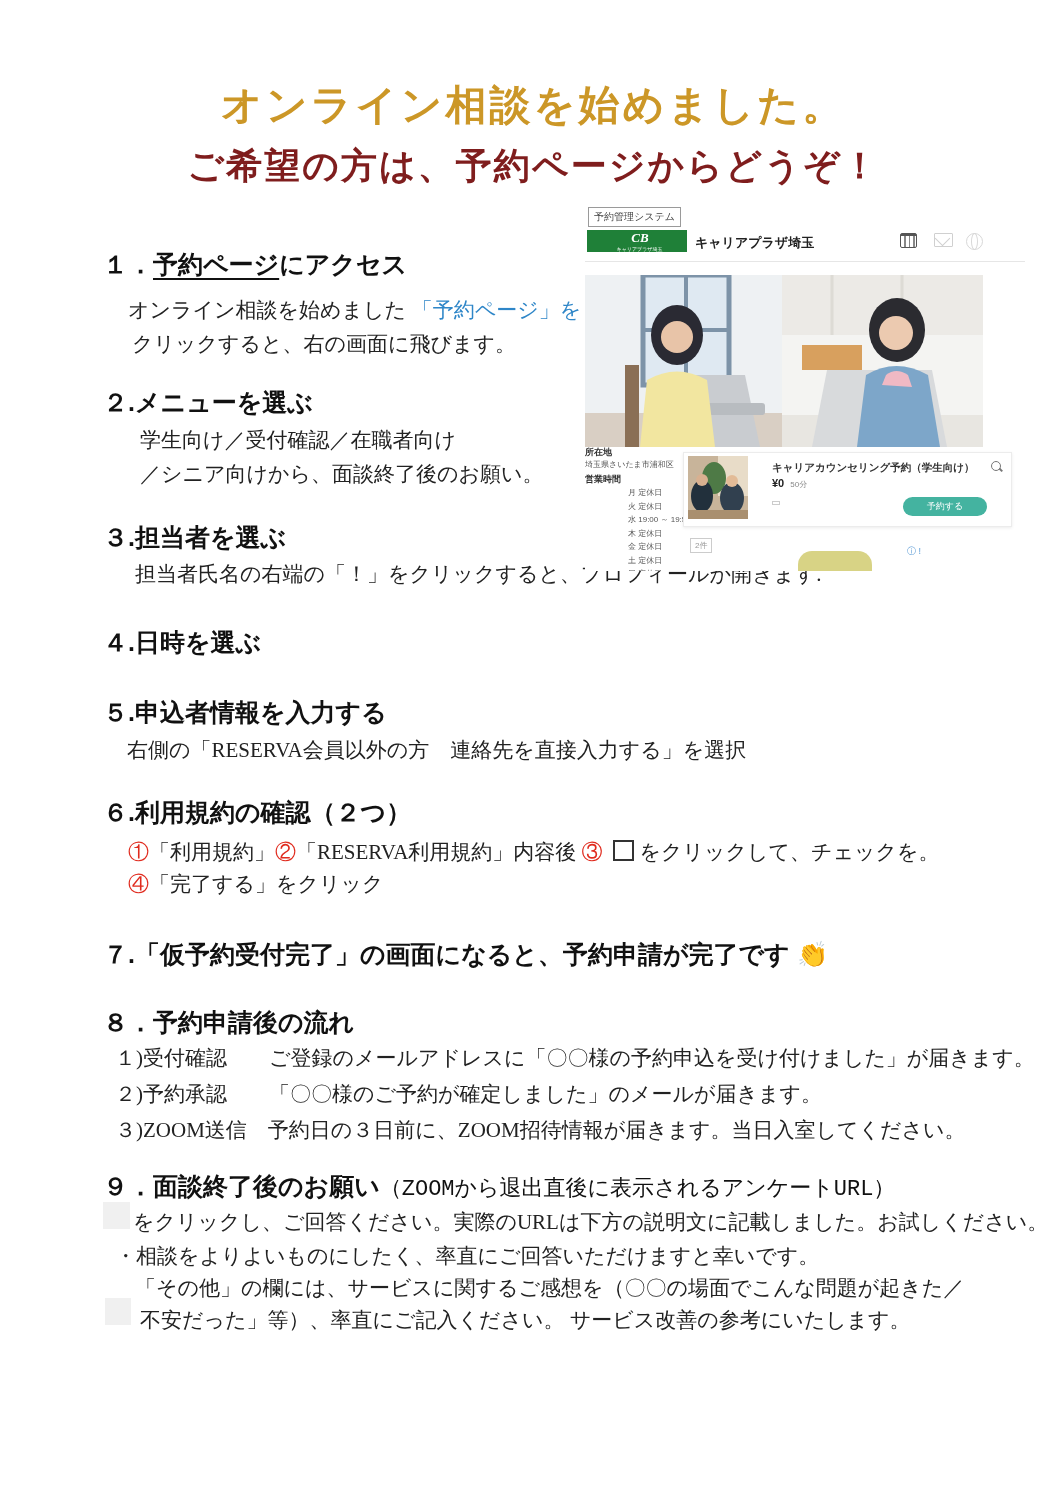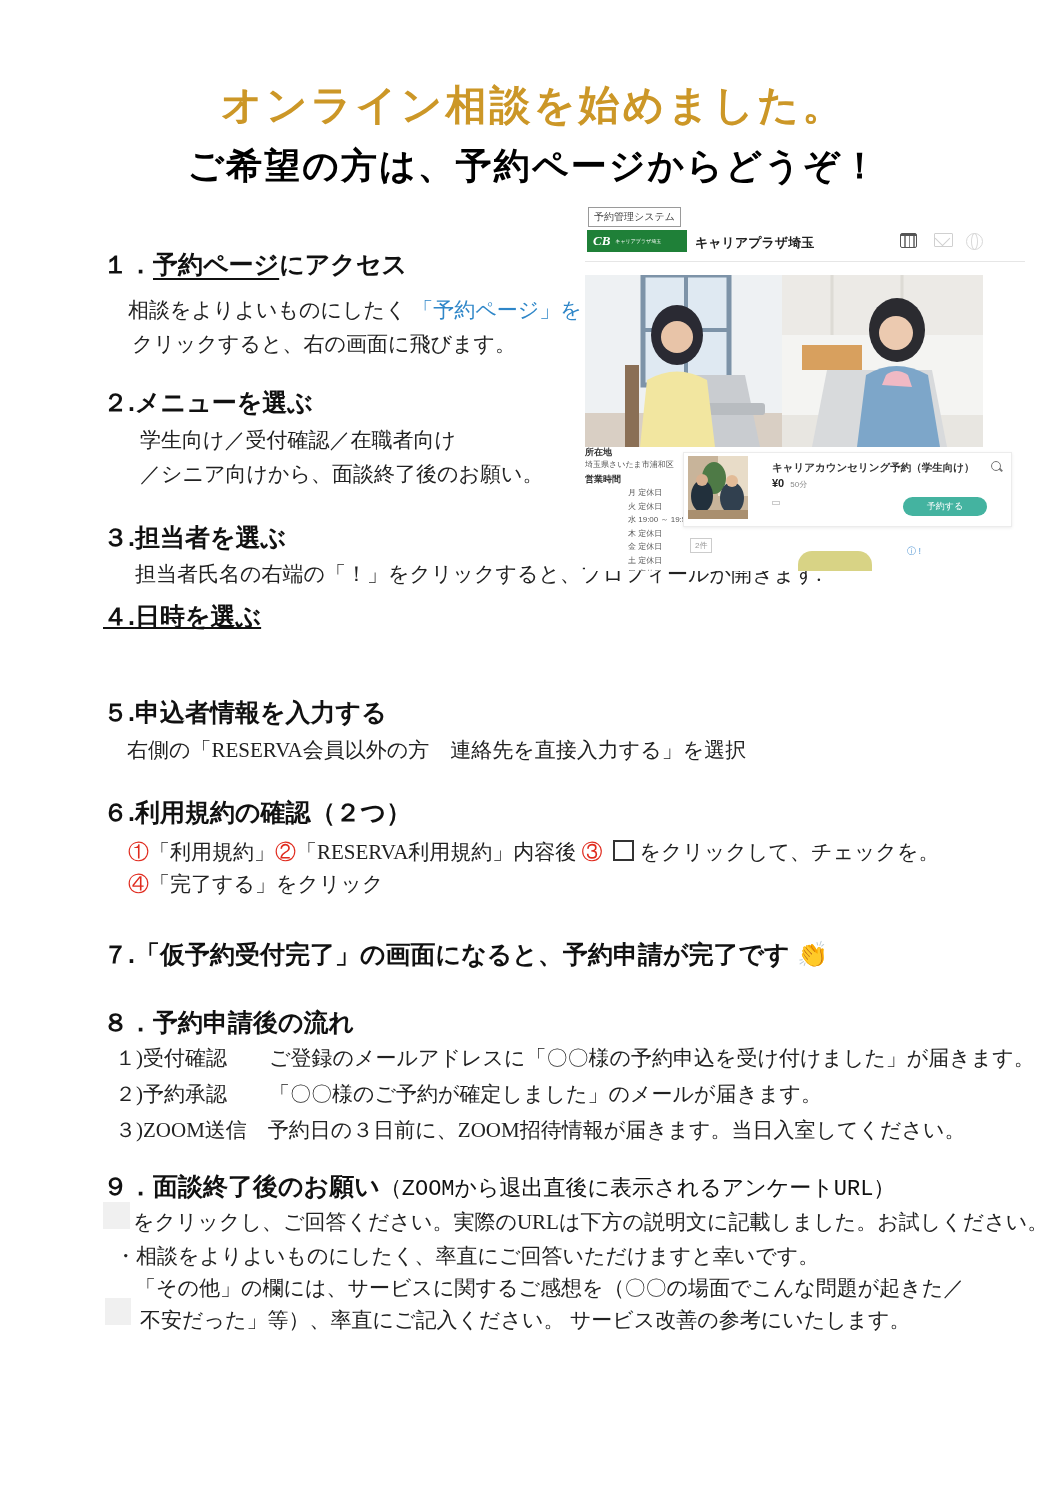--- a/index.html
+++ b/index.html
@@ -1,37 +1,37 @@
 <!DOCTYPE html>
 <html><head>
 <meta charset="utf-8">
 <style>
   html,body{margin:0;padding:0;}
   body{background:#ffffff;width:1059px;height:1496px;position:relative;
        font-family:"Liberation Sans",sans-serif;color:#1a1a1a;}
   .abs{position:absolute;white-space:nowrap;}
   .center{left:8px;right:0;text-align:center;}
   .title{top:78px;font-size:41px;font-weight:800;letter-spacing:3px;color:#CC9727;}
-  .subtitle{top:142px;font-size:36px;font-weight:800;letter-spacing:2px;color:#000000;}
+  .subtitle{top:142px;font-size:36px;font-weight:800;letter-spacing:2px;color:#7f1d1d;}
   .h{font-size:25px;font-weight:bold;color:#111;}
   .g{font-family:"Liberation Sans",sans-serif;font-size:21px;color:#222;}
   .m{font-family:"Liberation Serif",serif;font-size:21px;color:#222;}
   .u{text-decoration:underline;text-underline-offset:5px;}
   .link{color:#2E86C8;}
   .rednum{color:#E02B1E;}
   .note{font-family:Liberation Mono, monospace;font-weight:normal;font-size:22px;}
   .checkbox{display:inline-block;width:17px;height:17px;border:2px solid #333;
             vertical-align:-2px;margin:0 6px 0 10px;background:#fff;}
   .hl{position:absolute;background:#f0f0f0;}
   
   .shot{position:absolute;left:585px;top:205px;width:440px;height:366px;background:#fff;overflow:hidden;}
   .shot .systag{position:absolute;left:3px;top:2px;border:1px solid #9a9a9a;padding:2px 5px;
                 font-size:10px;color:#444;background:#fff;}
   .shot .logo{position:absolute;left:2px;top:25px;width:100px;height:22px;background:#1F8038;
-              color:#fff;display:flex;align-items:center;overflow:hidden;}
+              color:#fff;display:flex;align-items:center;overflow:hidden;flex-direction:column;}
   .shot .logo .cb{font-family:"Liberation Serif",serif;font-style:italic;font-weight:bold;
                   font-size:13px;margin-left:6px;}
   .shot .logo .lt{font-size:5px;line-height:6px;margin-left:5px;}
   .shot .brand{position:absolute;left:110px;top:29px;font-size:13px;font-weight:bold;color:#222;}
   .shot .hdr-ic{position:absolute;top:28px;}
   .ic-cal{left:315px;width:15px;height:13px;border:1.5px solid #555;border-radius:2px;
           background:linear-gradient(#555 0 2px,transparent 2px),
                      repeating-linear-gradient(90deg,transparent 0 3px,#888 3px 4.5px);}
   .ic-mail{left:349px;width:17px;height:12px;border:1.5px solid #d0d0d0;border-radius:1px;position:absolute;}
   .ic-mail::after{content:"";position:absolute;left:2px;top:-1px;width:10px;height:10px;
@@ -65,31 +65,31 @@
   .blob{position:absolute;left:213px;top:346px;width:74px;height:22px;background:#D8D385;
         border-radius:14px 14px 0 0;}
 </style>
 </head>
 <body>
 
 <div class="abs center title">オンライン相談を始めました。</div>
 <div class="abs center subtitle">ご希望の方は、予約ページからどうぞ！</div>
 
 <div class="abs h" style="left:103px;top:248px;"><span>１．</span><span class="u">予約ページ</span><span>にアクセス</span></div>
-<div class="abs g" style="left:128px;top:296px;"><span>相談をよりよいものにしたく </span><span class="link">「予約ページ」を</span></div>
+<div class="abs g" style="left:128px;top:296px;"><span>オンライン相談を始めました </span><span class="link">「予約ページ」を</span></div>
 <div class="abs g" style="left:132px;top:330px;">クリックすると、右の画面に飛びます。</div>
 
 <div class="abs h" style="left:103px;top:386px;"><span>２.</span><span>メニューを選ぶ</span></div>
 <div class="abs m" style="left:140px;top:426px;">学生向け／受付確認／在職者向け</div>
 <div class="abs m" style="left:140px;top:460px;">／シニア向けから、面談終了後のお願い。</div>
 
 <div class="abs h" style="left:103px;top:521px;"><span>３.</span><span>担当者を選ぶ</span></div>
 <div class="abs m" style="left:135px;top:560px;">担当者氏名の右端の「！」をクリックすると、プロフィールが開きます.</div>
 
-<div class="abs h" style="left:103px;top:600px;text-decoration:underline;"><span>４.</span><span>日時を選ぶ</span></div>
+<div class="abs h" style="left:103px;top:626px;"><span>４.</span><span>日時を選ぶ</span></div>
 
 <div class="abs h" style="left:103px;top:696px;"><span>５.</span><span>申込者情報を入力する</span></div>
 <div class="abs m" style="left:127px;top:736px;">右側の「RESERVA会員以外の方　連絡先を直接入力する」を選択</div>
 
 <div class="abs h" style="left:103px;top:796px;"><span>６.</span><span>利用規約の確認（２つ）</span></div>
 <div class="abs m" style="left:128px;top:838px;"><span class="rednum">①</span><span>「利用規約」</span><span class="rednum">②</span><span>「RESERVA利用規約」内容後 </span><span class="rednum">③</span><span class="checkbox"></span><span>をクリックして、チェックを。</span></div>
 <div class="abs m" style="left:128px;top:870px;"><span class="rednum">④</span><span>「完了する」をクリック</span></div>
 
 <div class="abs h" style="left:103px;top:938px;"><span>７.</span><span>「仮予約受付完了」の画面になると、予約申請が完了です</span><span style="margin-left:8px;">👏</span></div>
 

